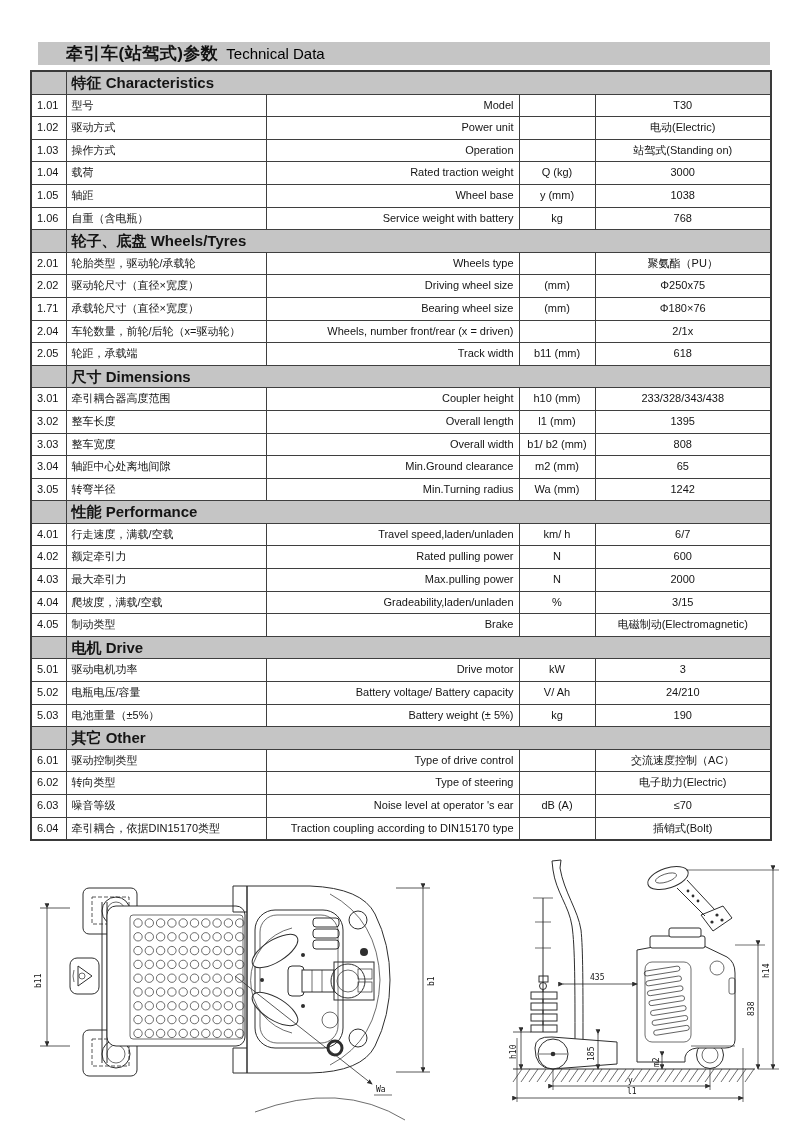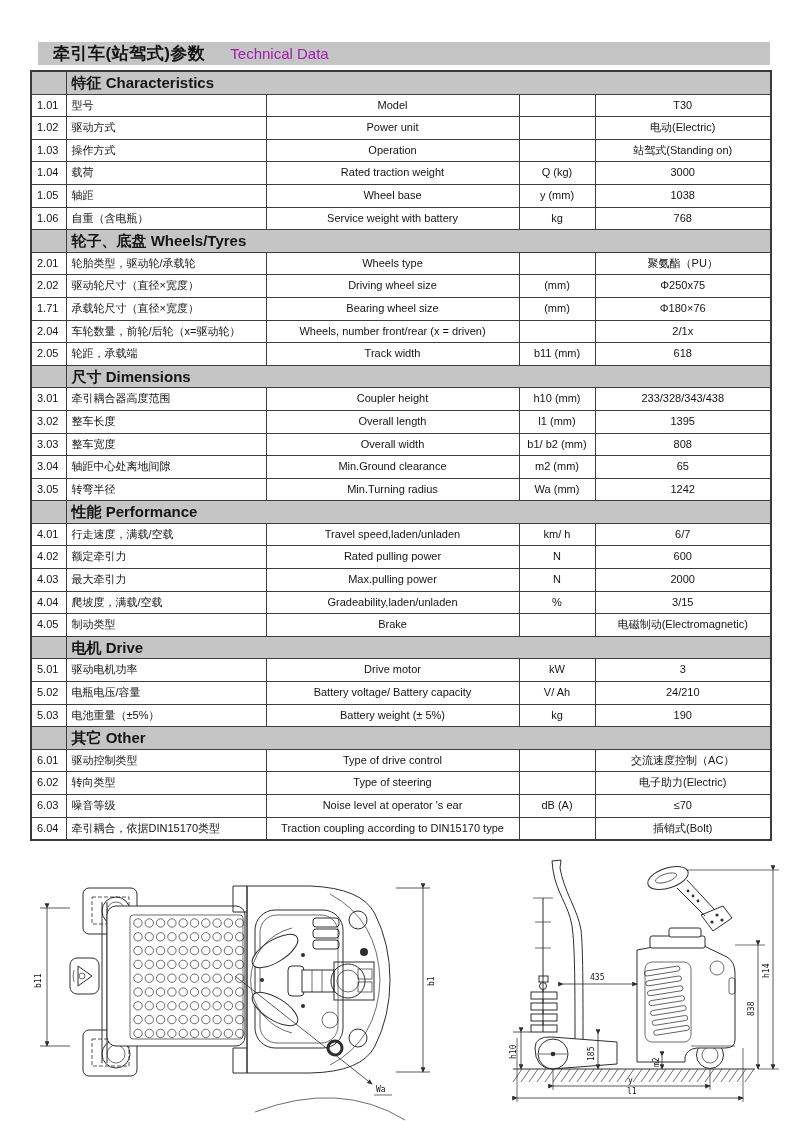--- a/index.html
+++ b/index.html
@@ -3,41 +3,41 @@
 <meta charset="utf-8">
 <style>
   html,body{margin:0;padding:0;}
   body{
     width:800px;height:1121px;background:#ffffff;position:relative;
     font-family:"Liberation Sans","DejaVu Sans",sans-serif;color:#111;
     overflow:hidden;
   }
   .title-band{
     position:absolute;left:38px;top:42px;width:732px;height:23px;
-    background:#c5c5c5;display:flex;align-items:center;padding-left:15px;
+    background:#c5c5c5;display:flex;align-items:center;padding-left:28px;
     box-sizing:border-box;
   }
   .title-zh{font-size:17px;font-weight:bold;letter-spacing:0.5px;}
-  .title-en{font-size:15px;font-weight:normal;margin-left:25px;color:#a21caf;}
+  .title-en{font-size:15px;font-weight:normal;margin-left:8px;color:#000000;}
   table.spec-table{
     position:absolute;left:30px;top:70px;width:740px;
     border-collapse:collapse;table-layout:fixed;
     border:2px solid #3a3a3a;
   }
   .spec-table td{
     border:1px solid #3f3f3f;height:21.6px;padding:0 5px;
     font-size:11px;line-height:1.05;color:#141414;
     overflow:hidden;white-space:nowrap;
   }
   .spec-table tr.section-row td{
     background:#c5c5c5;font-weight:bold;font-size:15px;
   }
   .no-cell{text-align:left;padding:0 2px 0 3px;font-size:10.5px;margin-top:12px;}
   .zh-cell{text-align:left;}
-  .en-cell{text-align:center;}
+  .en-cell{text-align:right;}
   .unit-cell{text-align:center;}
   .val-cell{text-align:center;}
   .drawing{position:absolute;}
   .drawing svg{display:block;}
   .d-line{stroke:#2e2e2e;stroke-width:1;fill:none;}
   .d-thin{stroke:#2e2e2e;stroke-width:0.7;fill:none;}
   .d-dim{stroke:#2e2e2e;stroke-width:0.8;fill:none;}
   .d-dash{stroke:#2e2e2e;stroke-width:0.8;fill:none;stroke-dasharray:4 2;}
   .d-text{font-family:"DejaVu Sans Mono","Liberation Mono",monospace;font-size:8px;fill:#111;}
   .d-fill{fill:#2e2e2e;}

